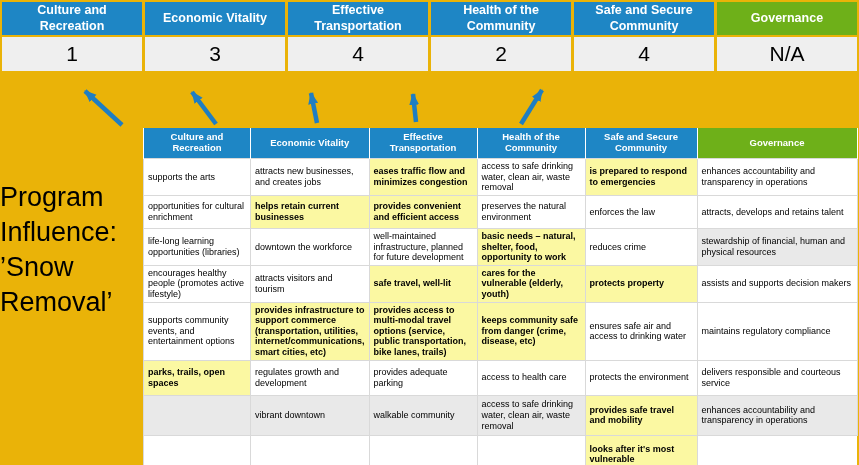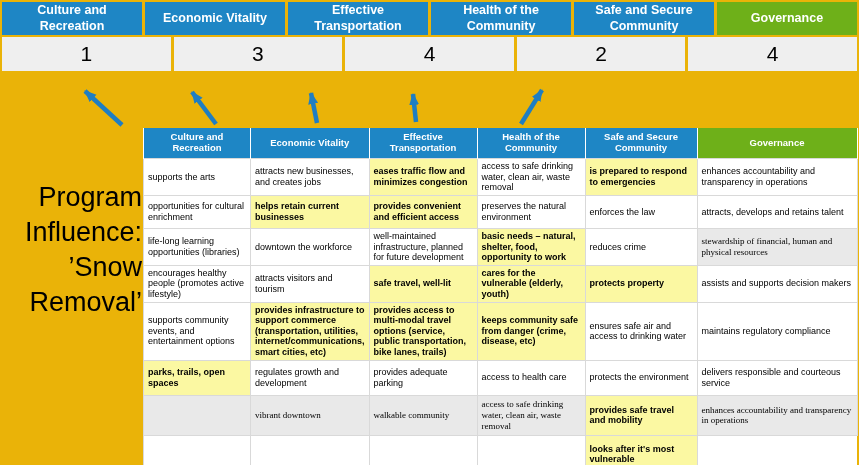--- a/index.html
+++ b/index.html
@@ -17,21 +17,21 @@
   }
   .sb-score-row{margin-top:2px;}
   .sb-score{
     flex:1;height:34px;display:flex;align-items:center;justify-content:center;
     font-size:21px;background:#EFEFEF;
   }
   
   .arrows{position:absolute;left:0;top:0;width:859px;height:465px;pointer-events:none;}
   
   .program-title{
-    position:absolute;left:0;top:180px;width:142px;text-align:right;
+    position:absolute;left:0;top:180px;width:142px;text-align:left;
     font-size:27px;line-height:1.3;color:#000;
   }
   
   .matrix{position:absolute;left:143px;top:128px;}
   table{border-collapse:collapse;table-layout:fixed;}
   th{
     height:28px;color:#fff;font-weight:bold;font-size:9.5px;line-height:1.15;
     text-align:center;vertical-align:middle;padding:1px 4px;
     border-left:1px solid #fff;border-right:1px solid #fff;
   }
@@ -42,21 +42,21 @@
   tbody tr:nth-child(1) td{height:37px}
   tbody tr:nth-child(2) td{height:33px}
   tbody tr:nth-child(3) td{height:33px}
   tbody tr:nth-child(4) td{height:32px}
   tbody tr:nth-child(5) td{height:55px}
   tbody tr:nth-child(6) td{height:35px}
   tbody tr:nth-child(7) td{height:40px}
   tbody tr:nth-child(8) td{height:38px}
   .bg-w{background:#FFFFFF;}
   .bg-y{background:#FBF8A2;font-weight:bold;}
-  .bg-g{background:#E9E9E9;font-family:Liberation Serif, serif;}
+  .bg-g{background:#E9E9E9;}
   .bg-n{background:#FFFFFF;border:none;}
 </style>
 </head>
 <body>
 
 <div class="slide">
 
   <div class="scoreboard">
     <div class="sb-row">
         <div class="sb-head" style="background: rgb(30, 134, 197);">Culture and Recreation</div>
@@ -65,20 +65,21 @@
         <div class="sb-head" style="background: rgb(30, 134, 197);">Health of the Community</div>
         <div class="sb-head" style="background: rgb(30, 134, 197);">Safe and Secure Community</div>
         <div class="sb-head" style="background: rgb(110, 176, 25);">Governance</div>
       </div>
     <div class="sb-row sb-score-row">
         <div class="sb-score">1</div>
         <div class="sb-score">3</div>
         <div class="sb-score">4</div>
         <div class="sb-score">2</div>
         <div class="sb-score">4</div>
+        <div class="sb-score">N/A</div>
       </div>
   </div>
 
   <svg class="arrows" viewBox="0 0 859 465">
     <defs>
       <marker id="ah" markerUnits="userSpaceOnUse" markerWidth="14" markerHeight="12" refX="11" refY="5" orient="auto">
         <path d="M0,0 L12,5 L0,10 Z" fill="#1F7EC2"></path>
       </marker>
     </defs>
     <g stroke="#1F7EC2" stroke-width="4.5" fill="none">

